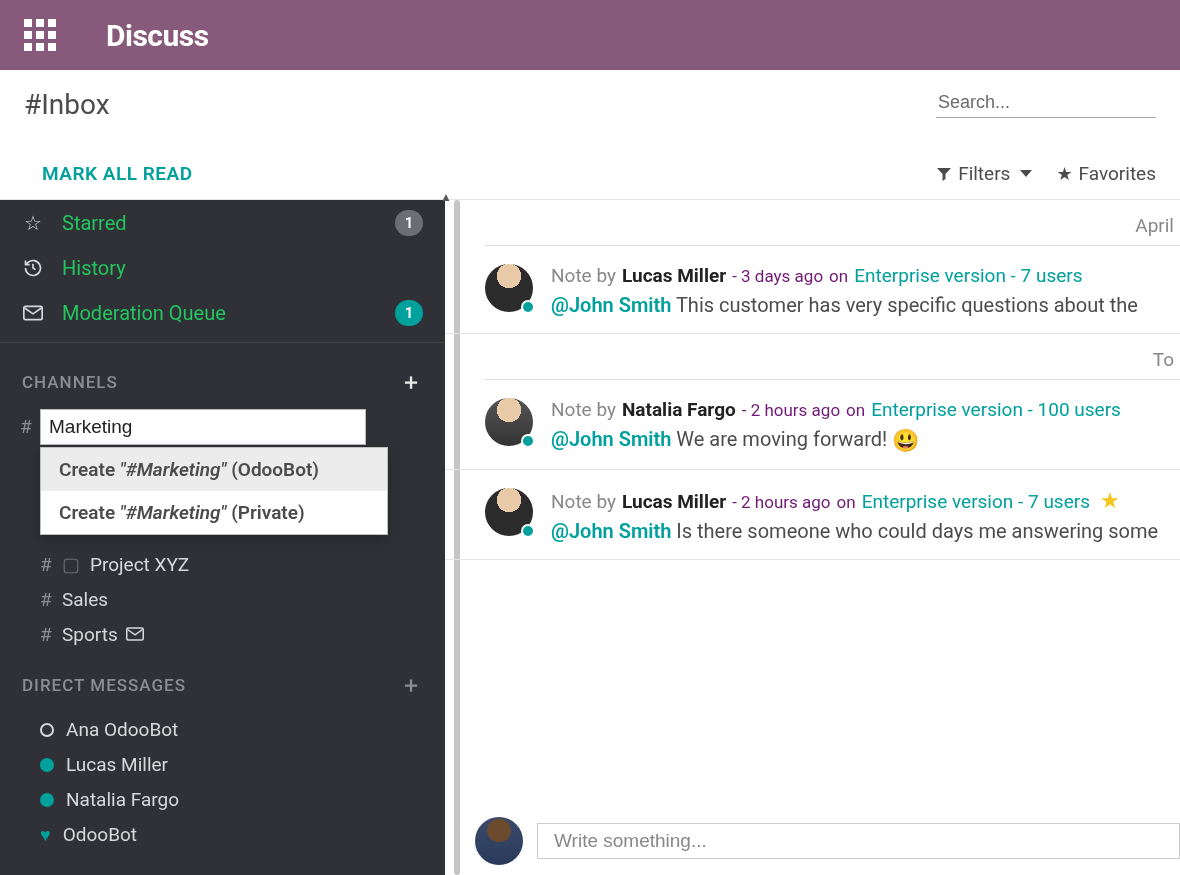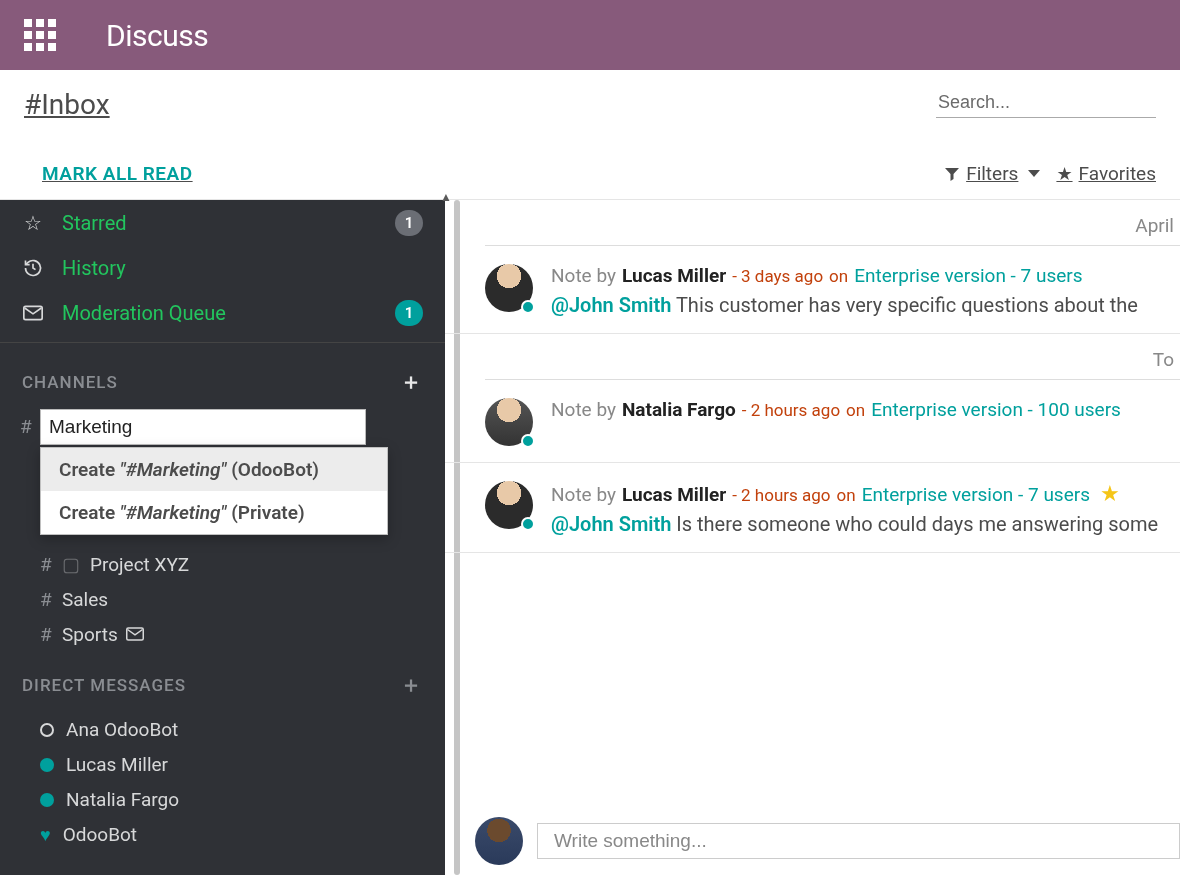--- a/index.html
+++ b/index.html
@@ -3,32 +3,32 @@
 <meta charset="utf-8">
 <style>
   * { box-sizing: border-box; margin: 0; padding: 0; }
   html, body { width: 1180px; height: 875px; overflow: hidden; font-family: -apple-system, BlinkMacSystemFont, "Segoe UI", Roboto, "Helvetica Neue", Arial, sans-serif; color: #4c4c4c; }
   body { background: #fff; }
 
   
   .topbar { height: 70px; background: #875a7b; display: flex; align-items: center; padding: 0 24px; gap: 50px; }
   .apps-icon { width: 32px; height: 32px; display: grid; grid-template-columns: repeat(3,8px); grid-template-rows: repeat(3,8px); gap: 4px; cursor: pointer; }
   .apps-icon span { background: #fff; }
-  .topbar-title { color: #fff; font-size: 30px; font-weight: 400; letter-spacing: -0.5px; }
-
-  
-  .subheader { height: 130px; border-bottom: 1px solid #e5e5e5; padding: 18px 24px 0 24px; display: flex; flex-direction: column; justify-content: space-between; background: #fff; text-decoration: underline; }
+  .topbar-title { color: #fff; font-size: 30px; font-weight: 700; letter-spacing: -0.5px; }
+
+  
+  .subheader { height: 130px; border-bottom: 1px solid #e5e5e5; padding: 18px 24px 0 24px; display: flex; flex-direction: column; justify-content: space-between; background: #fff; }
   .subheader-row1 { display: flex; justify-content: space-between; align-items: start; }
   .channel-title { font-size: 28px; color: #4c4c4c; font-weight: 400; }
   .search-wrap { width: 220px; }
   .search-input { width: 100%; border: none; border-bottom: 1px solid #aaa; font-size: 18px; padding: 4px 2px; outline: none; color: #4c4c4c; }
   .search-input::placeholder { color: #6b6b6b; }
   .subheader-row2 { display: flex; justify-content: space-between; align-items: center; padding-bottom: 14px; }
   .mark-all { color: #00a09d; font-size: 19px; font-weight: 600; letter-spacing: 0.5px; cursor: pointer; padding-left: 18px; }
-  .filter-group { display: flex; gap: 16px; align-items: center; }
+  .filter-group { display: flex; gap: 24px; align-items: center; }
   .filter-btn { display: flex; align-items: center; gap: 6px; font-size: 19px; color: #4c4c4c; cursor: pointer; }
   .caret-icon { width: 0; height: 0; border-left: 6px solid transparent; border-right: 6px solid transparent; border-top: 7px solid #4c4c4c; margin-left: 4px; }
   .star-solid { font-size: 18px; color: #4c4c4c; }
 
   
   .main { display: flex; height: calc(875px - 70px - 130px); }
   .sidebar { width: 445px; background: #2f3136; color: #d7d8d9; position: relative; font-size: 20px; display: flex; flex-direction: column; }
   .sidebar::after { content: ""; position: absolute; right: -15px; top: 0; bottom: 0; width: 6px; background: #c5c5c5; border-radius: 3px; }
   .sidebar-top { padding: 0; }
   .nav-item { display: flex; align-items: center; padding: 10px 22px; gap: 18px; cursor: pointer; }
@@ -66,21 +66,21 @@
   .msg { display: flex; gap: 18px; padding: 18px 0 16px 40px; border-bottom: 1px solid #e5e5e5; }
   .avatar { width: 48px; height: 48px; border-radius: 50%; flex-shrink: 0; position: relative; }
   .avatar .presence-dot { position: absolute; right: -2px; bottom: -2px; width: 14px; height: 14px; border-radius: 50%; background: #00a09d; border: 2px solid #fff; }
   .avatar.man1 { background: radial-gradient(circle at 50% 25%, #e8c9a8 0 28%, transparent 28%), linear-gradient(#2b2b2b,#2b2b2b); }
   .avatar.woman { background: radial-gradient(circle at 50% 25%, #e8c9a8 0 28%, transparent 28%), linear-gradient(#555,#333); }
   .avatar.man2 { background: radial-gradient(circle at 50% 28%, #6b4a2e 0 28%, transparent 28%), linear-gradient(#3a4a6a,#2a3a5a); }
   .msg-body { flex: 1; min-width: 0; }
   .msg-head { font-size: 19px; display: flex; flex-wrap: wrap; align-items: baseline; gap: 6px; white-space: nowrap; }
   .msg-head .noteby { color: #888; }
   .msg-head .author { color: #222; font-weight: 700; }
-  .msg-head .meta { color: #c2410c; font-size: 17px; }
+  .msg-head .meta { color: #701a75; font-size: 17px; }
   .msg-head .onlink { color: #00a09d; font-size: 19px; }
   .star-fav { color: #f5c518; font-size: 22px; margin-left: 4px; }
   .msg-text { font-size: 20px; color: #4c4c4c; margin-top: 6px; white-space: nowrap; overflow: hidden; }
   .mention { color: #00a09d; font-weight: 600; }
   .emoji { font-size: 22px; vertical-align: middle; }
 
   .composer { position: absolute; left: 30px; right: 0; bottom: 10px; display: flex; align-items: center; gap: 14px; }
   .composer .avatar { width: 48px; height: 48px; }
   .composer-input { flex: 1; height: 36px; border: 1px solid #ccc; font-size: 19px; padding: 0 16px; color: #4c4c4c; background: #fff; }
   .composer-input::placeholder { color: #888; }
@@ -269,20 +269,25 @@
           <span class="presence-dot"></span>
         </div>
       <div class="msg-body">
         <div class="msg-head">
           <span class="noteby">Note by</span>
           <span class="author">Natalia Fargo</span>
           <span class="meta">- <span>2 hours ago</span></span>
           <span class="meta">on</span>
           <a class="onlink">Enterprise version - 100 users</a>
         </div>
+        <div class="msg-text">
+          <span class="mention">@John Smith</span>
+          <span>We are moving forward! </span>
+          <span class="emoji">😃</span>
+        </div>
       </div>
     </div>
 
     <div class="msg">
       <div class="avatar man1">
           <span class="presence-dot"></span>
         </div>
       <div class="msg-body">
         <div class="msg-head">
           <span class="noteby">Note by</span>

